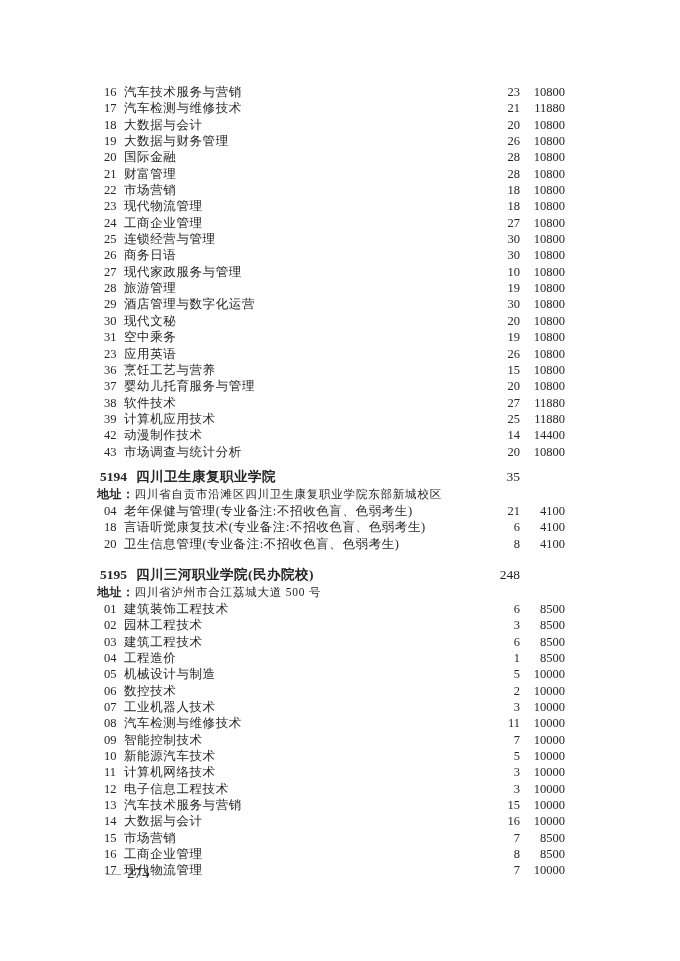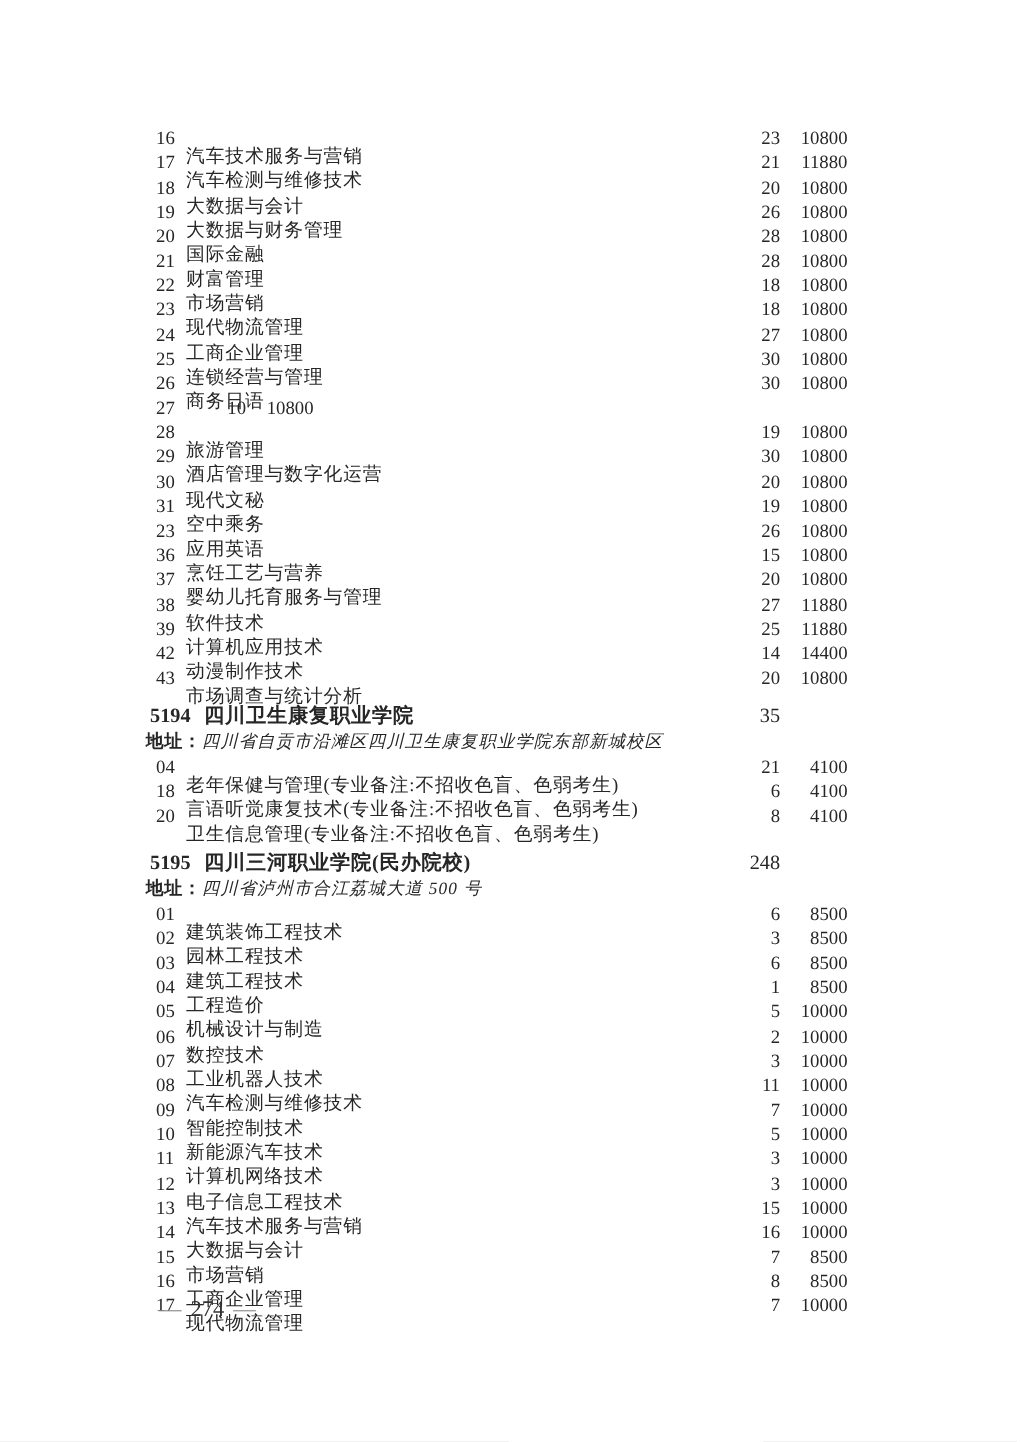--- a/index.html
+++ b/index.html
@@ -13,21 +13,21 @@
     margin:0 auto;
   }
   .content{
     position:absolute;
     left:97px;top:84px;width:468px;
   }
   .section{width:100%;}
   .sec-5194{margin-top:7px;}
   .sec-5195{margin-top:13px;}
   .prow{
-    display:flex;align-items:center;
+    display:flex;align-items:flex-end;
     height:16.35px;line-height:16.35px;
     font-size:12.5px;
     padding-left:7px;
   }
   .prow .num{flex:none;width:20px;}
   .prow .name{flex:1;white-space:nowrap;overflow:hidden;letter-spacing:0.6px;margin-top:24px;}
   .prow .count{flex:none;width:40px;text-align:right;}
   .prow .fee{flex:none;width:45px;text-align:right;}
   .sec-header{
     display:flex;align-items:center;
@@ -37,21 +37,21 @@
   }
   .sec-header .code{flex:none;margin-right:9px;}
   .sec-header .name{flex:1;white-space:nowrap;letter-spacing:0.5px;}
   .sec-header .total{flex:none;width:40px;text-align:right;font-weight:400;}
   .sec-header .feesp{flex:none;width:45px;}
   .addr{
     height:17px;line-height:17px;
     font-size:12px;white-space:nowrap;overflow:hidden;
   }
   .addr .lbl{font-weight:700;letter-spacing:0.5px;}
-  .addr .val{font-style:italic;letter-spacing:0.8px;font-size:11.5px;}
+  .addr .val{letter-spacing:0.8px;font-size:11.5px;}
   .footer{
     position:absolute;left:100px;top:864px;
     font-size:15px;line-height:18px;
     color:#333333;
   }
   .footer .dash{color:#8a8a8a;padding:0 6px;}
 </style>
 </head>
 <body>
 
@@ -119,20 +119,21 @@
           <span class="fee">10800</span>
         </div>
         <div class="prow">
           <span class="num">26</span>
           <span class="name">商务日语</span>
           <span class="count">30</span>
           <span class="fee">10800</span>
         </div>
         <div class="prow">
           <span class="num">27</span>
+          <span class="name">现代家政服务与管理</span>
           <span class="count">10</span>
           <span class="fee">10800</span>
         </div>
         <div class="prow">
           <span class="num">28</span>
           <span class="name">旅游管理</span>
           <span class="count">19</span>
           <span class="fee">10800</span>
         </div>
         <div class="prow">

